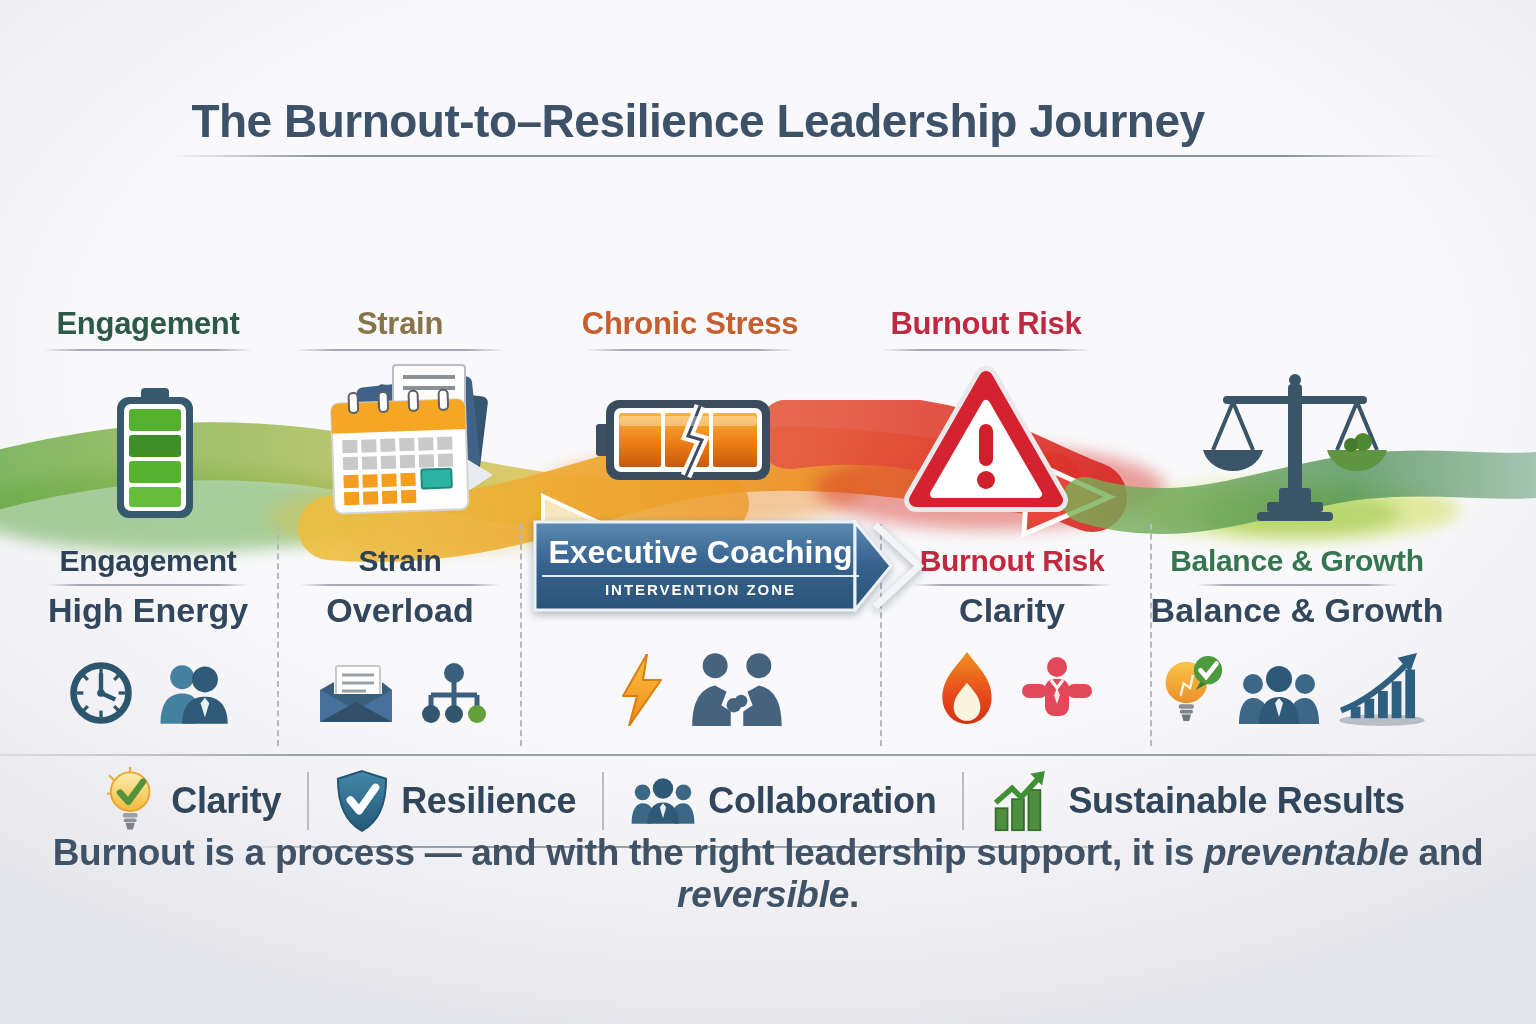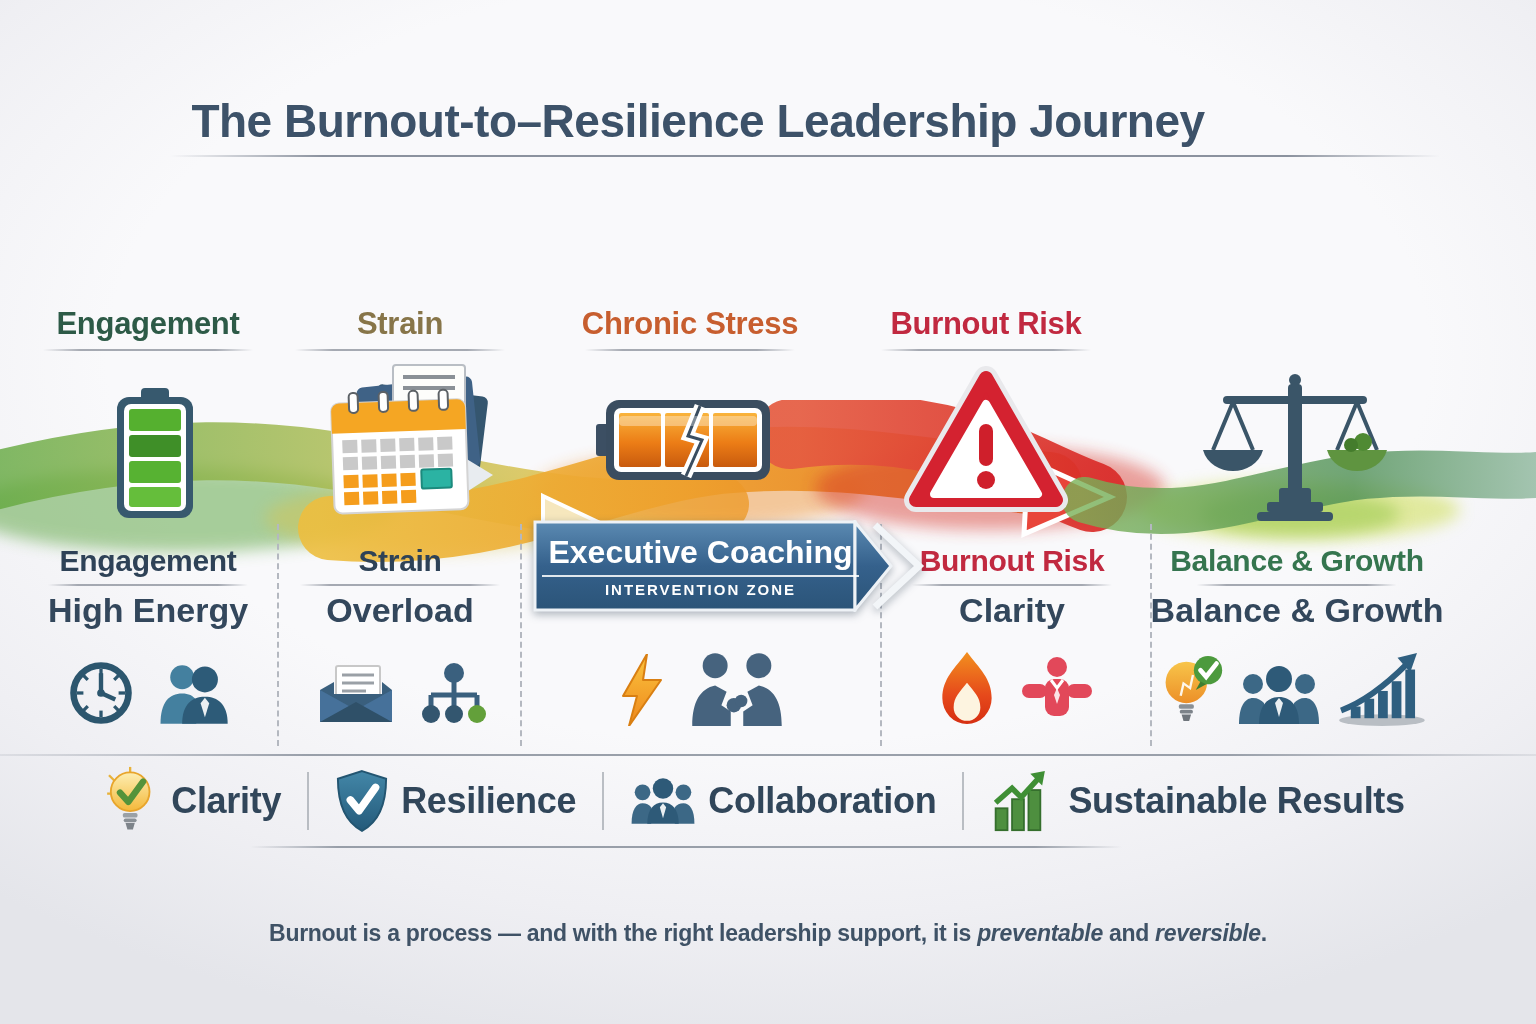--- a/index.html
+++ b/index.html
@@ -43,22 +43,22 @@
   
   .legend-rule-top{left:0;top:754px;width:1536px;height:2px;
     background:linear-gradient(90deg,rgba(160,165,175,.2),rgba(130,138,150,.8) 20%,rgba(130,138,150,.8) 80%,rgba(160,165,175,.2));}
   .legend-rule-bottom{left:250px;top:846px;width:872px;height:2px;
     background:linear-gradient(90deg,rgba(150,155,165,0),rgba(130,138,150,.8) 10%,rgba(130,138,150,.8) 90%,rgba(150,155,165,0));}
   .legend{left:0;right:0;top:762px;display:flex;justify-content:center;align-items:center;gap:26px;padding-right:26px;height:78px;}
   .legend-item{display:flex;align-items:center;gap:12px;}
   .legend-label{font-size:36px;font-weight:bold;color:#31465a;letter-spacing:-0.3px;}
   .legend-sep{width:2px;height:58px;background:#9aa0a8;opacity:.65;}
   
-  .tagline{left:0;right:0;top:920px;text-align:center;box-sizing:border-box;
-    font-size:23px;font-weight:600;color:#3f5266;letter-spacing:-0.3px;}
+  .tagline{left:0;right:0;top:832px;text-align:center;box-sizing:border-box;
+    font-size:37px;font-weight:600;color:#3f5266;letter-spacing:-0.3px;}
   .tagline i{font-weight:600;}
   .hidden-defs{position:absolute;width:0;height:0;overflow:hidden;}
 </style>
 </head>
 <body>
 
 <div id="canvas">
 
 <svg class="hidden-defs" aria-hidden="true">
   <defs>

